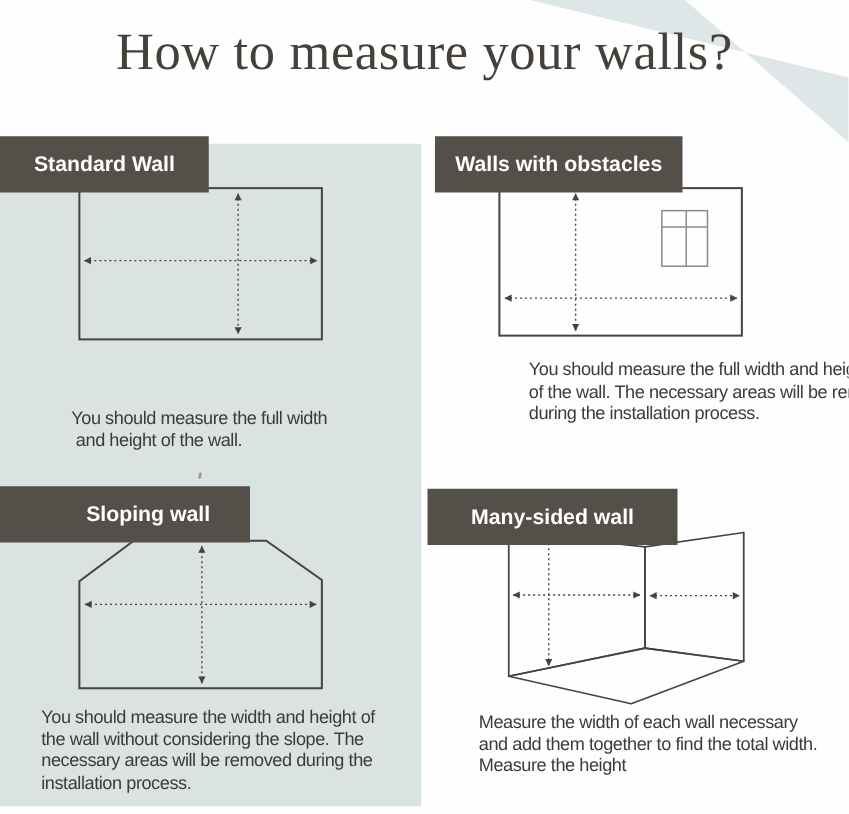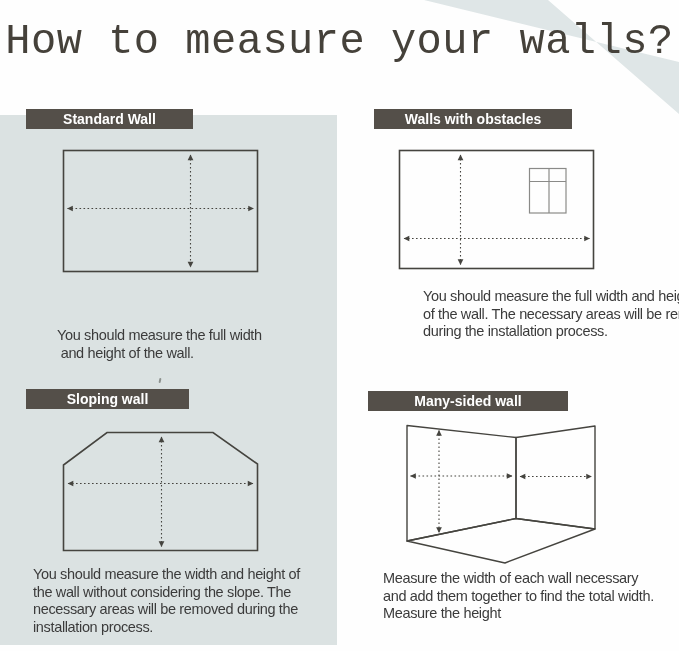--- a/index.html
+++ b/index.html
@@ -5,40 +5,39 @@
   html,body{margin:0;padding:0;background:#ffffff;}
   .canvas{
     position:relative;width:679px;height:651px;overflow:hidden;
     background:var(--page-bg,#fefefe);
     font-family:"Liberation Sans", sans-serif;
   }
   .ribbon-svg{position:absolute;top:0;left:0;z-index:0;}
   .page-title{
     position:absolute;top:18px;left:0;width:679px;z-index:1;
     text-align:center;
-    font-family:Liberation Mono, monospace;
+    font-family:Liberation Serif, serif;
     font-size:42px;font-weight:400;letter-spacing:0.5px;
     color:var(--title-text,#45413a);
   }
   .panel{
     position:absolute;left:0;top:115px;width:337px;height:530px;z-index:0;
     background:var(--panel-bg,#dbe2e2);
   }
   .section-label{
-    position:absolute;z-index:2;height:20px;
+    position:absolute;z-index:2;height:45px;
     background:var(--label-bg,#544f49);
     color:var(--label-text,#ffffff);
-    font-size:14px;font-weight:700;
+    font-size:17px;font-weight:700;
     display:flex;align-items:center;justify-content:center;
     line-height:1;
-    margin-left:26px;
   }
   .label-standard{left:0;top:109px;width:167px;}
   .label-obstacles{left:348px;top:109px;width:198px;text-align:center;}
-  .label-sloping{left:0;top:389px;width:163px;}
+  .label-sloping{left:0;top:389px;width:163px;padding-left:37px;}
   .label-many{left:342px;top:391px;width:200px;}
   .diagram-svg{position:absolute;top:0;left:0;z-index:1;}
   .outline{fill:none;stroke:var(--diagram-line,#45443f);stroke-width:1.6;}
   .wall3d{fill:none;stroke:var(--diagram-line,#45443f);stroke-width:1.4;stroke-linejoin:round;}
   .win{fill:none;stroke:var(--window-line,#8a8a88);stroke-width:1.2;}
   .dash{fill:none;stroke:var(--diagram-line,#45443f);stroke-width:1.1;stroke-dasharray:1.6 2.4;}
   .arrowhead{fill:var(--diagram-line,#45443f);stroke:none;}
   .desc{
     position:absolute;z-index:2;
     color:var(--body-text,#3b3b3b);

